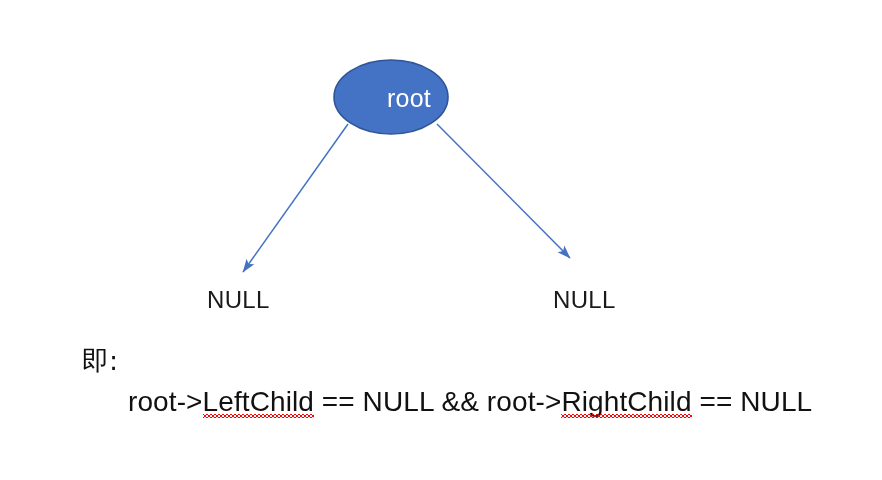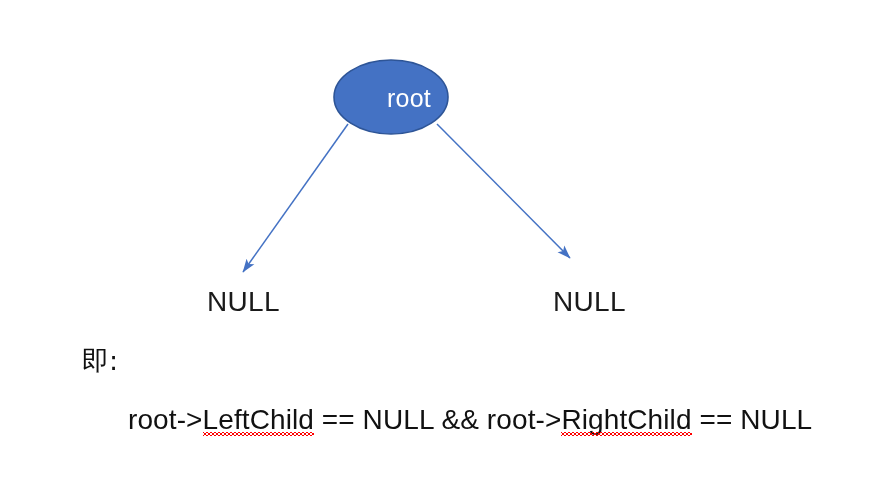--- a/index.html
+++ b/index.html
@@ -26,39 +26,39 @@
     position: absolute;
     color: #ffffff;
     font-size: 25px;
     font-family: "Liberation Sans", "DejaVu Sans", sans-serif;
     white-space: nowrap;
     letter-spacing: 0.2px;
   }
   .leaf-label {
     position: absolute;
     color: #1a1a1a;
-    font-size: 28px;
+    font-size: 24px;
     font-family: "Liberation Sans", "DejaVu Sans", sans-serif;
     white-space: nowrap;
     letter-spacing: 0.3px;
   }
   #note-block {
     position: absolute;
     left: 82px;
     top: 341px;
     color: #111111;
   }
   #note-prefix {
     font-size: 27px;
     font-family: "DejaVu Sans", "Liberation Sans", sans-serif;
     line-height: 40px;
     white-space: nowrap;
   }
   #code-line {
-    margin-top: 20px;
+    margin-top: 2px;
     margin-left: 46px;
     font-size: 28px;
     font-family: "Liberation Sans", "DejaVu Sans", sans-serif;
     line-height: 38px;
     white-space: nowrap;
     letter-spacing: 0.1px;
   }
   .misspelled {
     position: relative;
     text-decoration: none;

